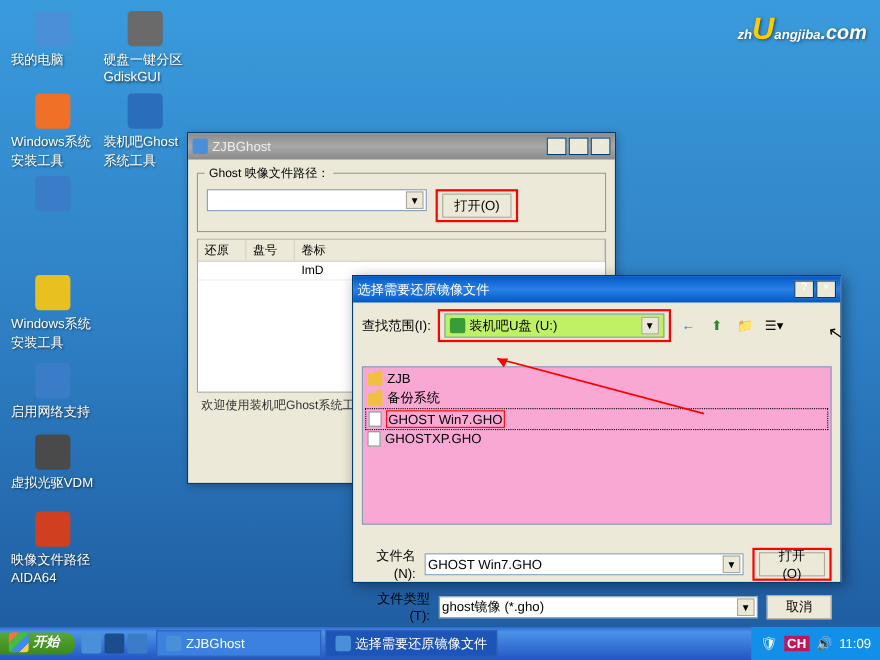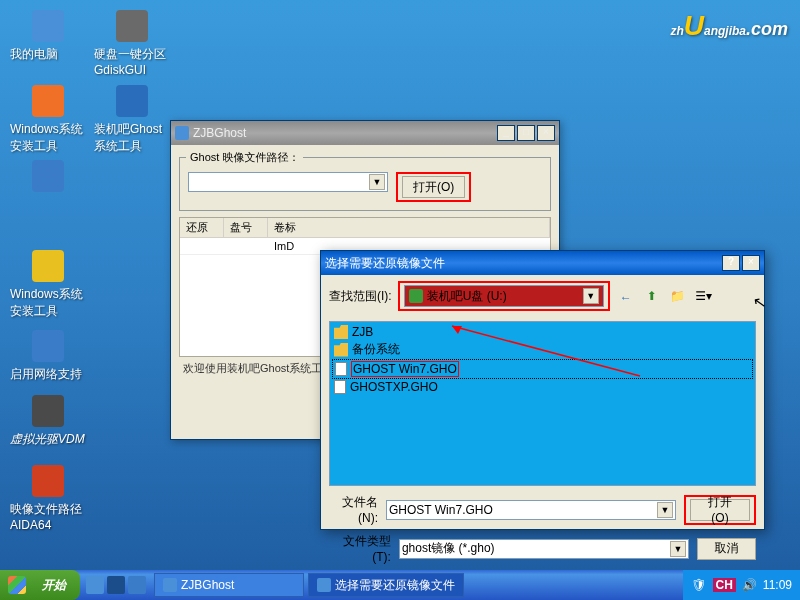--- a/index.html
+++ b/index.html
@@ -25,33 +25,33 @@
 .combo{height:20px;background:#fff;border:1px solid #7f9db9;display:inline-flex;align-items:center;padding:0 2px}
 .combo-arrow{width:16px;height:16px;background:#ece9d8;border:1px solid #aca899;text-align:center;line-height:14px;font-size:9px;margin-left:auto}
 .btn{height:22px;padding:0 10px;background:#ece9d8;border:1px solid #aca899;cursor:pointer;display:inline-flex;align-items:center;justify-content:center}
 .table{background:#fff;border:1px solid #aca899;margin-top:6px}
 .table-header{display:flex;background:#ece9d8}
 .table-header div{border-right:1px solid #d4d0c8;border-bottom:1px solid #d4d0c8;padding:2px 6px;font-size:11px}
 .table-row{display:flex;border-bottom:1px solid #eee}
 .table-row div{padding:2px 6px;font-size:11px}
 .file-dialog{position:absolute;background:#ece9d8;border:1px solid #003c74;box-shadow:3px 3px 12px rgba(0,0,0,.4)}
 .lookup-row{display:flex;align-items:center;gap:6px;padding:6px 8px}
-.lookup-combo{width:200px;height:22px;background:#b91c1c;border:1px solid #7f9db9;display:flex;align-items:center;padding:0 4px}
+.lookup-combo{width:200px;height:22px;background:#bef264;border:1px solid #7f9db9;display:flex;align-items:center;padding:0 4px}
 .drive-icon{width:14px;height:14px;background:#3a9b3a;margin-right:4px;border-radius:2px}
 .toolbar-icon{width:20px;height:20px;display:inline-flex;align-items:center;justify-content:center;cursor:pointer}
-.file-list{background:#0ea5e9;border:1px solid #7f9db9;margin:4px 8px;height:165px;padding:2px}
+.file-list{background:#f9a8d4;border:1px solid #7f9db9;margin:16px 8px;height:144px;padding:2px}
 .file-item{display:flex;align-items:center;gap:4px;padding:1px 2px;font-size:11px}
 .file-item.selected{border:1px dotted #000}
 .folder-icon{width:14px;height:14px;background:#f0c040;clip-path:polygon(0 20%,40% 20%,50% 0,100% 0,100% 100%,0 100%)}
 .file-icon{width:12px;height:14px;background:#fff;border:1px solid #888;position:relative}
 .bottom-row{display:flex;align-items:center;gap:8px;padding:4px 8px}
 .bottom-row .label{width:70px;text-align:right}
 .bottom-row .combo{flex:0 0 290px;width:290px}
 .taskbar{position:absolute;bottom:0;left:0;right:0;height:30px;background:linear-gradient(180deg,#3168d5 0%,#4993e6 15%,#2455c4 100%);display:flex;align-items:center}
-.start-btn{height:30px;padding:0 14px 0 8px;background:linear-gradient(180deg,#57a636 0%,#3c8a1e 100%);color:#fff;font-weight:bold;display:flex;align-items:center;gap:16px;border-radius:0 8px 8px 0;font-style:italic}
+.start-btn{height:20px;padding:0 14px 0 8px;background:linear-gradient(180deg,#57a636 0%,#3c8a1e 100%);color:#fff;font-weight:bold;display:flex;align-items:flex-start;gap:4px;border-radius:0 8px 8px 0;font-style:italic}
 .start-icon{width:18px;height:18px;border-radius:3px;background:linear-gradient(135deg,#e74 25%,#4b4 25% 50%,#48e 50% 75%,#fc4 75%)}
 .task-item{height:24px;margin:0 2px;padding:0 8px;background:#3c81e0;border:1px solid #2a5fb0;color:#fff;display:flex;align-items:center;gap:4px;font-size:11px;min-width:150px}
 .task-item.active{background:#1d54b8}
 .tray{margin-left:auto;height:30px;background:#1290e9;padding:0 8px;display:flex;align-items:center;gap:6px;color:#fff;font-size:11px}
 .arrow-line{position:absolute;pointer-events:none}
 .status-line{font-size:11px;padding:4px;color:#333}
 .ql{display:flex;gap:3px;margin:0 6px}
 .ql-icon{width:18px;height:18px;border-radius:2px}
 </style>
 </head>
@@ -82,21 +82,21 @@
       <div class="icon" style="background:#3a7cc8"></div>
     </div>
     <div class="desktop-icon" style="left: 10px; top: 250px;">
       <div class="icon" style="background:#e8c020"></div>
       <div>Windows系统安装工具</div>
     </div>
     <div class="desktop-icon" style="left: 10px; top: 330px;">
       <div class="icon" style="background:#3a7cc8"></div>
       <div>启用网络支持</div>
     </div>
-    <div class="desktop-icon" style="left: 10px; top: 395px; font-style: italic;">
+    <div class="desktop-icon" style="left: 10px; top: 395px;">
       <div class="icon" style="background:#4a4a4a"></div>
       <div>虚拟光驱VDM</div>
     </div>
     <div class="desktop-icon" style="left: 10px; top: 465px;">
       <div class="icon" style="background:#d04020"></div>
       <div>映像文件路径 AIDA64</div>
     </div>
   </div>
 
 <div class="window" style="left:170px;top:120px;width:390px;height:320px">

